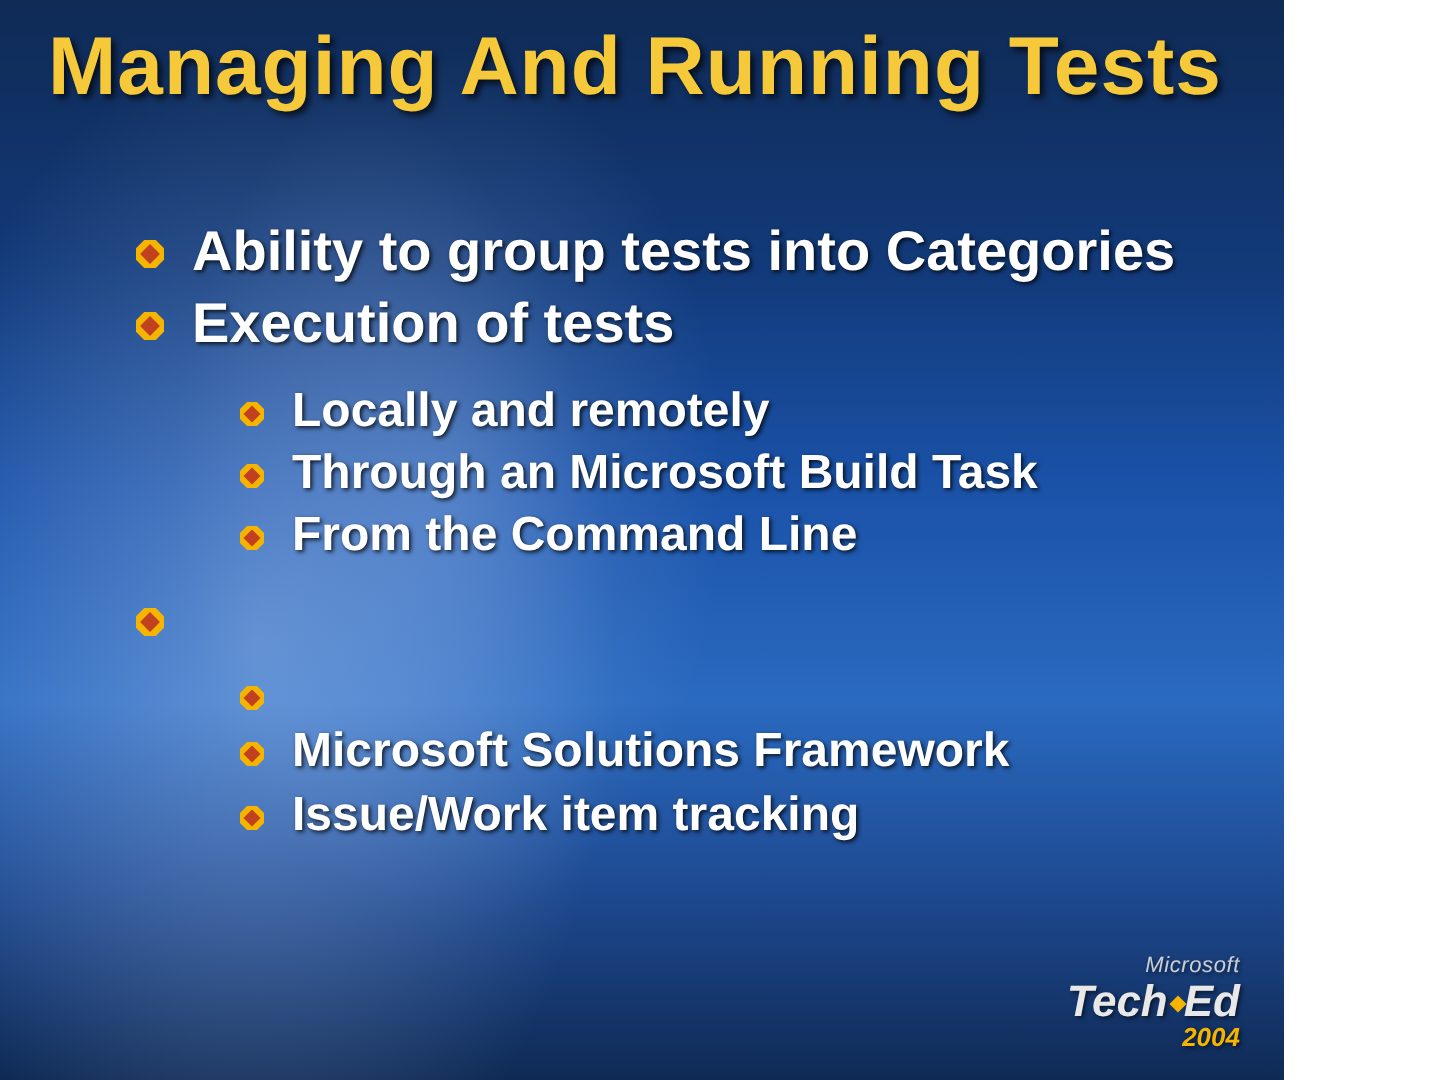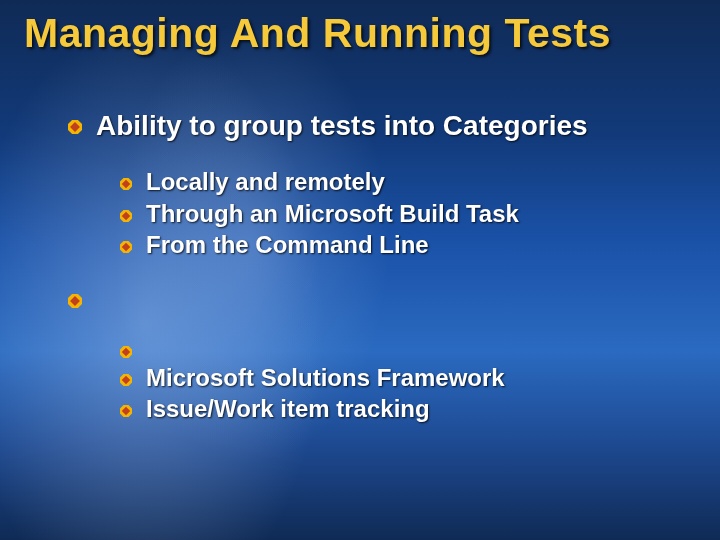--- a/index.html
+++ b/index.html
@@ -5,21 +5,21 @@
   html, body {
     margin: 0;
     padding: 0;
     width: 720px;
     height: 540px;
     overflow: hidden;
     font-family: Arial, Helvetica, sans-serif;
   }
   .slide {
     position: relative;
-    width: 720px;
+    width: 642px;
     height: 540px;
     background:
       radial-gradient(ellipse 300px 500px at 20% 60%, rgba(200,220,255,0.35), transparent 60%),
       radial-gradient(ellipse 250px 400px at 35% 45%, rgba(180,210,255,0.25), transparent 55%),
       linear-gradient(180deg, #0f2a55 0%, #123a7a 25%, #1a52a8 45%, #2a6ac0 65%, #1e4a92 82%, #0f2a55 100%);
     box-sizing: border-box;
   }
   .title {
     position: absolute;
     top: 10px;
@@ -70,21 +70,21 @@
     height: 14px;
   }
   .lvl2 .bullet {
     margin-top: 10px;
   }
   .lvl2 .bullet svg {
     width: 12px;
     height: 12px;
   }
   .gap-before {
-    margin-top: 22px;
+    margin-top: 9px;
   }
   .footer-logo {
     position: absolute;
     right: 22px;
     bottom: 14px;
     text-align: right;
     color: #e8e8e8;
     text-shadow: 1px 1px 2px rgba(0,0,0,0.6);
   }
   .footer-brand {
@@ -126,20 +126,27 @@
 
   <div class="content">
 
     <div class="lvl1 item">
       <span class="bullet"><svg viewBox="0 0 10 10">
             <rect x="0" y="0" width="10" height="10" fill="#f5b400" transform="rotate(45 5 5)"></rect>
             <rect x="2.5" y="2.5" width="5" height="5" fill="#c04020" transform="rotate(45 5 5)"></rect>
           </svg></span>
       <span class="item-text">Ability to group tests into Categories</span>
     </div>
+    <div class="lvl1 item">
+      <span class="bullet"><svg viewBox="0 0 10 10">
+            <rect x="0" y="0" width="10" height="10" fill="#f5b400" transform="rotate(45 5 5)"></rect>
+            <rect x="2.5" y="2.5" width="5" height="5" fill="#c04020" transform="rotate(45 5 5)"></rect>
+          </svg></span>
+      <span class="item-text">Execution of tests</span>
+    </div>
 
     <div class="lvl2 item gap-before">
       <span class="bullet"><svg viewBox="0 0 10 10">
             <rect x="0" y="0" width="10" height="10" fill="#f5b400" transform="rotate(45 5 5)"></rect>
             <rect x="2.5" y="2.5" width="5" height="5" fill="#c04020" transform="rotate(45 5 5)"></rect>
           </svg></span>
       <span class="item-text">Locally and remotely</span>
     </div>
     <div class="lvl2 item">
       <span class="bullet"><svg viewBox="0 0 10 10">
@@ -179,14 +186,19 @@
     <div class="lvl2 item">
       <span class="bullet"><svg viewBox="0 0 10 10">
             <rect x="0" y="0" width="10" height="10" fill="#f5b400" transform="rotate(45 5 5)"></rect>
             <rect x="2.5" y="2.5" width="5" height="5" fill="#c04020" transform="rotate(45 5 5)"></rect>
           </svg></span>
       <span class="item-text">Issue/Work item tracking</span>
     </div>
 
   </div>
 
+  <div class="footer-logo">
+    <div class="footer-brand">Microsoft</div>
+    <div class="footer-main">Tech<span class="dot"></span>Ed</div>
+    <div class="footer-year">2004</div>
+  </div>
 
 </div>
 
 </body></html>

